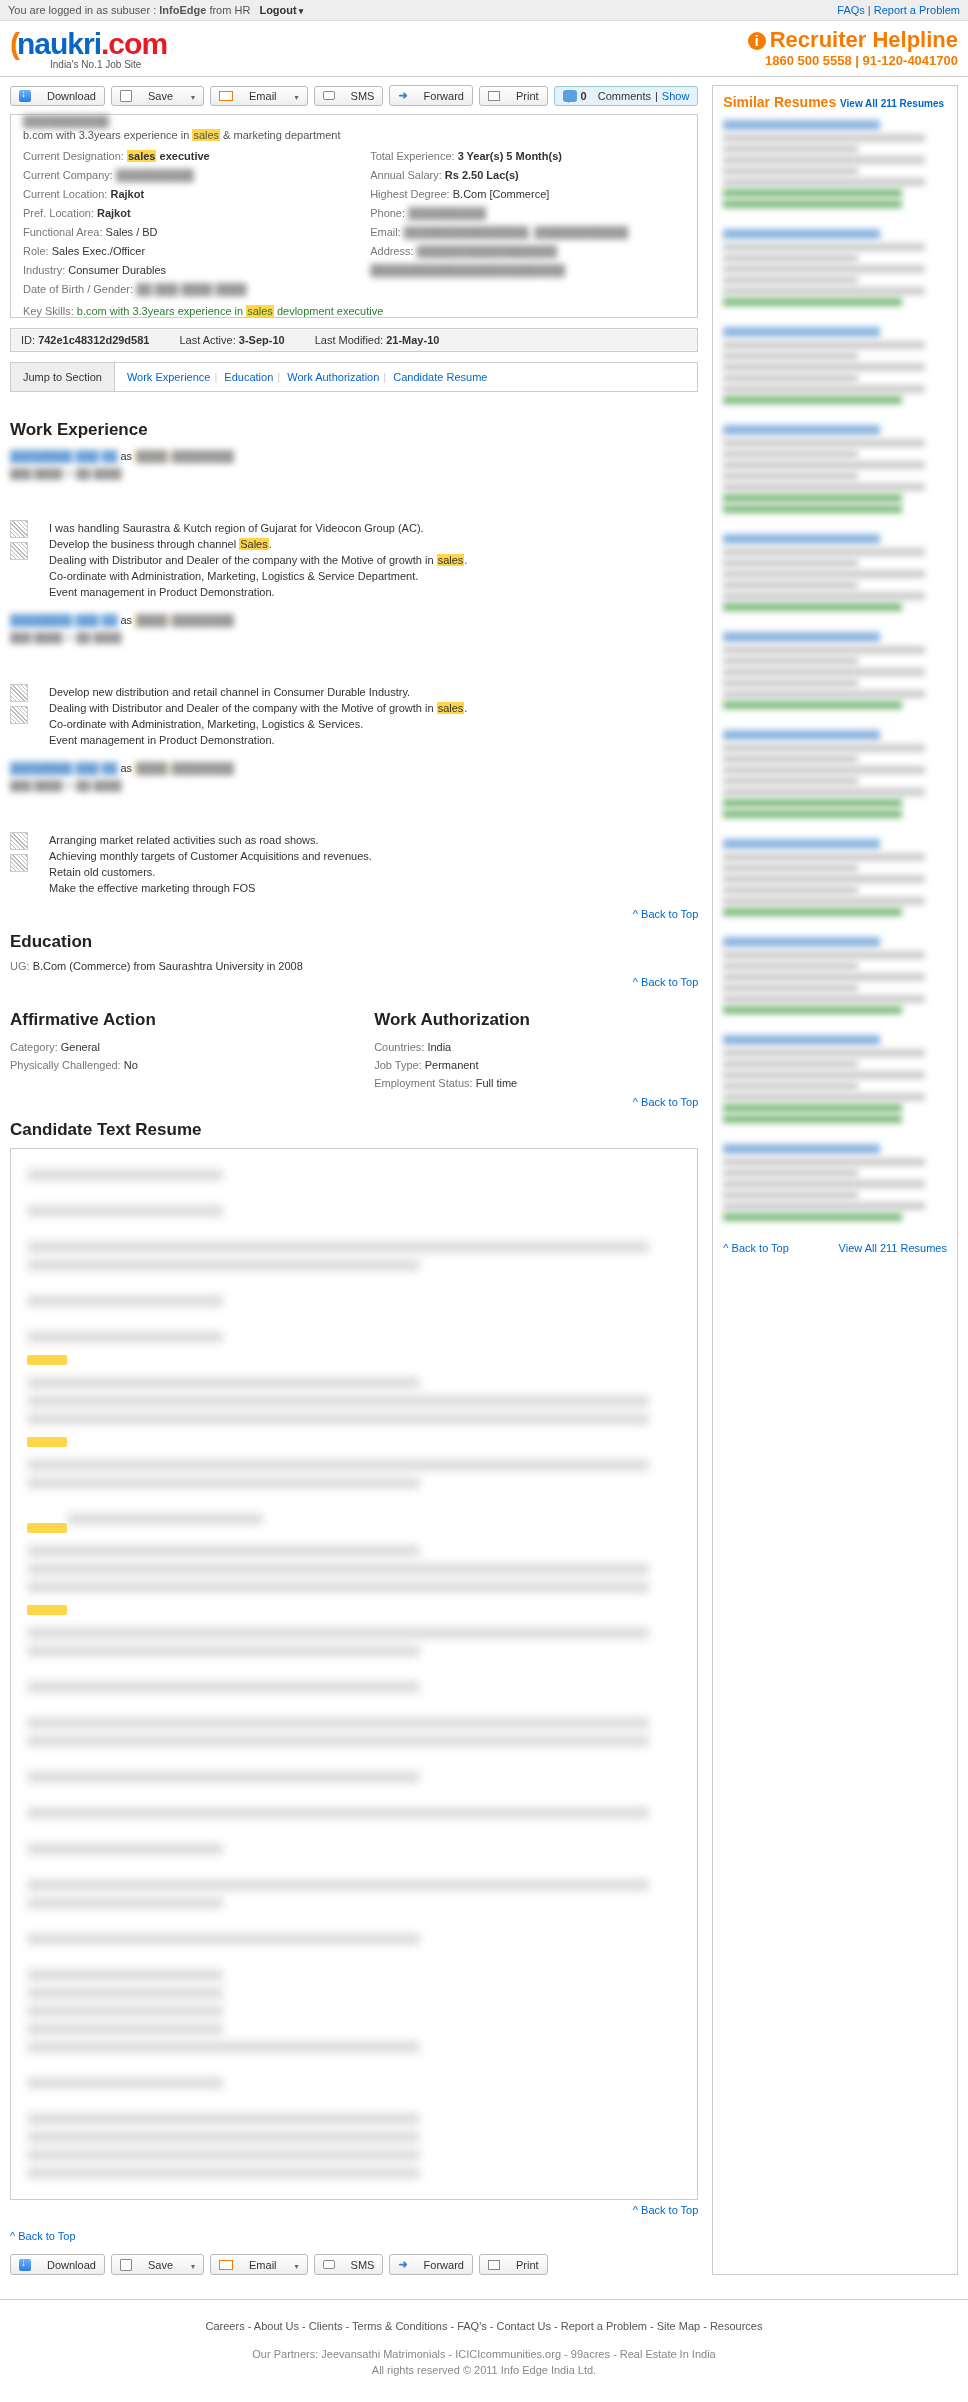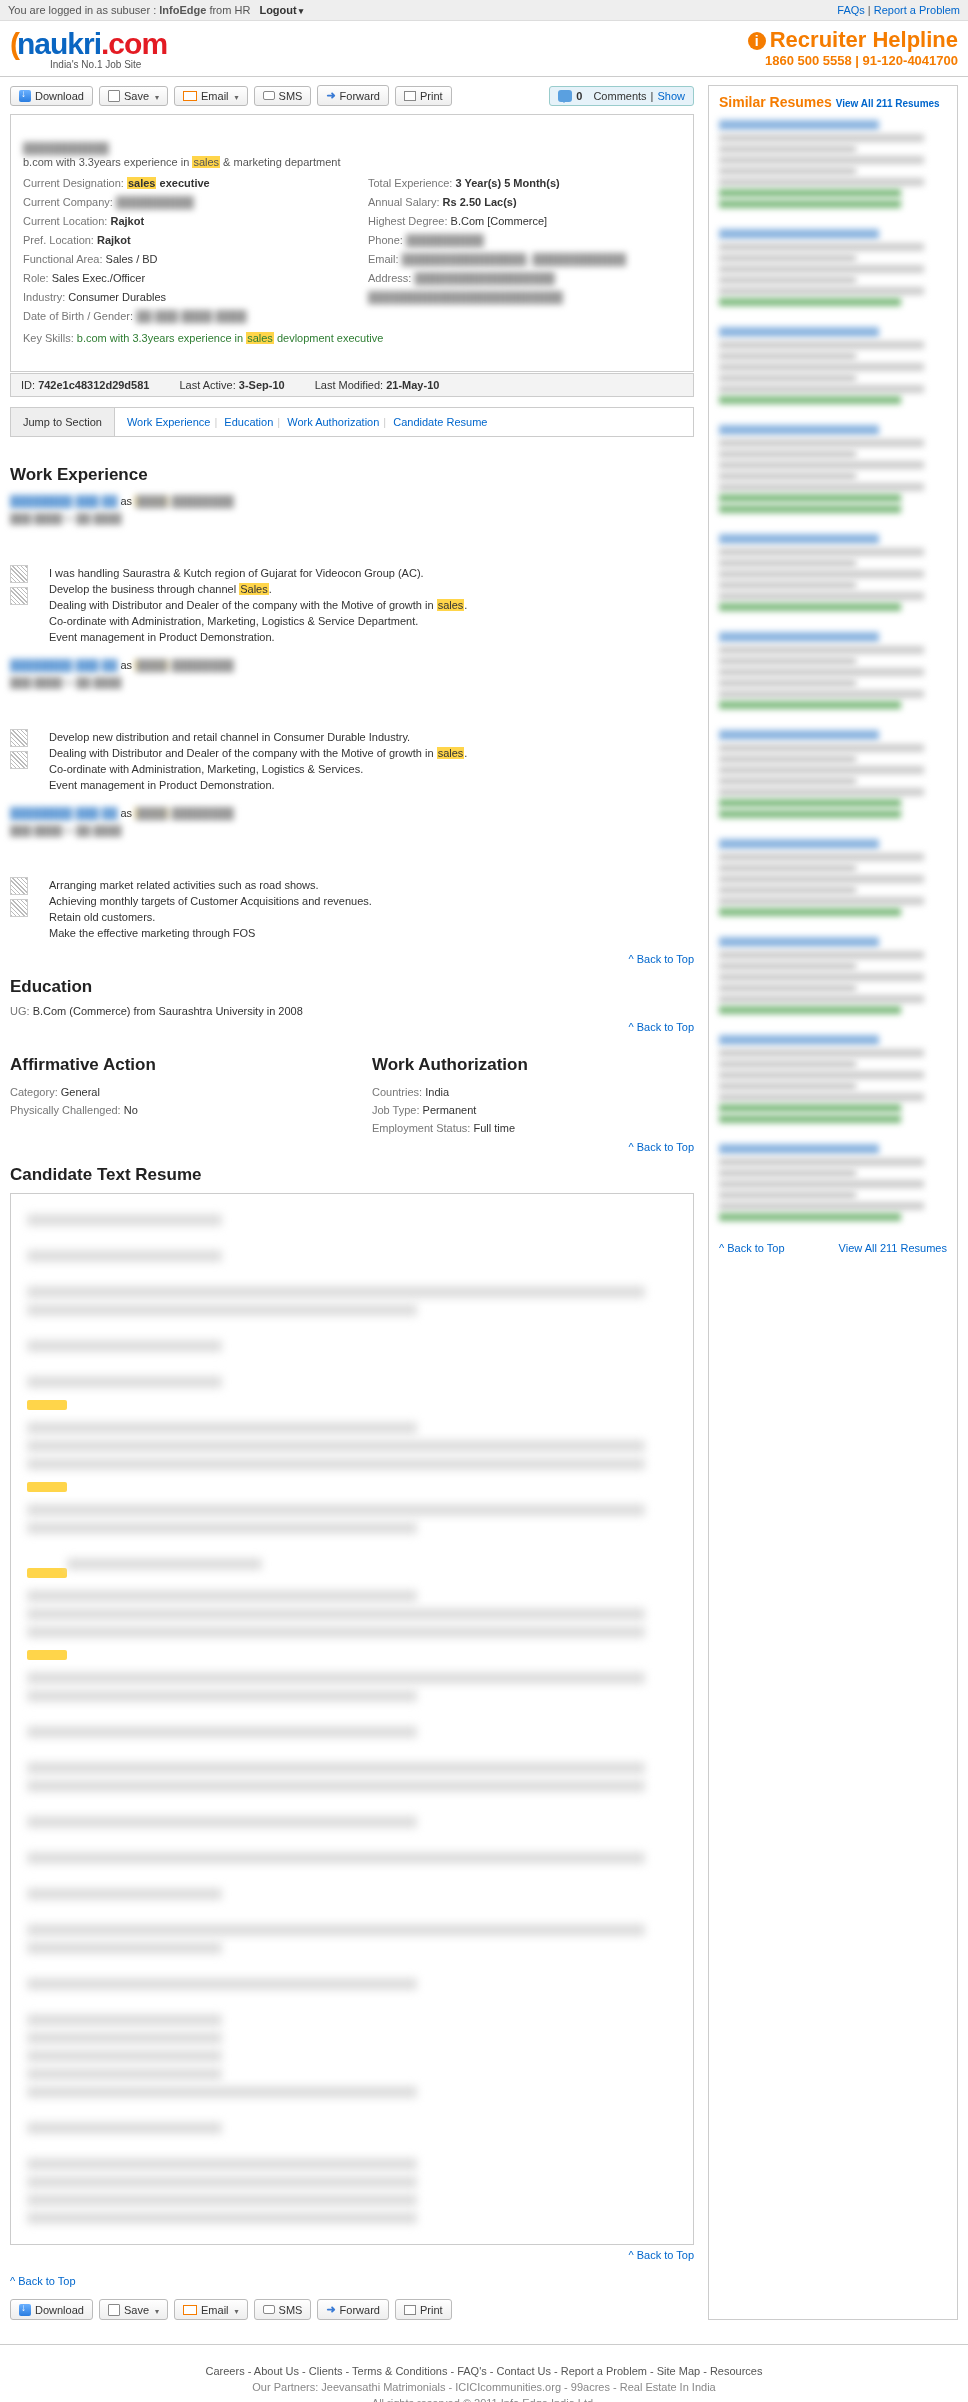--- a/index.html
+++ b/index.html
@@ -26,36 +26,36 @@
 
   .hr { border-bottom:1px solid #ccc; margin:4px 0 8px; }
 
   
   .wrap { display:flex; padding:0 10px 20px; gap:14px;}
   .main { flex:1; }
   .side { width:250px; border:1px solid #ccc; padding:8px 10px; font-size:11px;}
 
   
   .toolbar { display:flex; align-items:center; gap:6px; margin-bottom:8px;}
-  .tbtn { border:1px solid #bbb; border-radius:3px; padding:3px 8px; font-size:11px; background:linear-gradient(#fff,#eee); display:flex; align-items:center; gap:4px; cursor:pointer;}
+  .tbtn { border:1px solid #bbb; border-radius:3px; padding:3px 8px; font-size:11px; background:linear-gradient(#fff,#eee); display:flex; align-items:center; gap:16px; cursor:pointer;}
   .tbtn .caret::after{ content:"▾"; font-size:8px; color:#666; margin-left:2px;}
   .ic { width:12px; height:12px; display:inline-block;}
   .ic-dl{ background:linear-gradient(#6bb1ff,#2a7de0); border-radius:2px; position:relative;}
   .ic-dl::after{content:"↓";position:absolute;left:2px;top:-2px;color:#fff;font-size:10px;}
   .ic-sv{ border:1px solid #888; border-radius:1px; background:#fff;}
   .ic-em{ width:14px;height:10px;border:1px solid #f57c00;background:#fff;}
   .ic-sms{ width:12px;height:9px;border:1px solid #888;border-radius:2px;background:#fff;}
   .ic-fwd{color:#3a7bd5;font-weight:bold;}
   .ic-pr{border:1px solid #888;width:12px;height:10px;background:#fff;}
   .comments { margin-left:auto; border:1px solid #9cc; background:#e6f2f9; border-radius:3px; padding:3px 8px; display:flex; align-items:center; gap:4px;}
   .comments .bubble{width:14px;height:12px;background:#5aa0e0;border-radius:3px;position:relative;}
   .comments .bubble::after{content:"";position:absolute;bottom:-4px;left:3px;border:3px solid transparent;border-top-color:#5aa0e0;}
 
   
-  .profile { border:1px solid #ccc; padding:27px 12px; margin-bottom:1px;}
+  .profile { border:1px solid #ccc; padding:0 12px; margin-bottom:10px;}
   .pname { color:#999; filter:blur(3px); font-weight:bold; margin-bottom:2px;}
   .phead { color:#555; margin-bottom:6px;}
   .pcols { display:flex; gap:32px;}
   .pcol { flex:1; font-size:11px; line-height:19px;}
   .pcol .lab { color:#777;}
   .pcol .val { color:#333; font-weight:bold;}
   .pcol .valn { color:#333;}
   .blurred { color:#999; filter:blur(3px); -webkit-filter:blur(3px); }
   .keyskills { color:#2e7d32; font-size:11px; margin-top:6px;}
   .keyskills .lab{ color:#777;}
@@ -89,21 +89,21 @@
   .affcol .row .lab{ color:#777;}
 
   .resume-box { border:1px solid #ccc; padding:14px 16px; margin-top:6px; min-height:800px;}
   .resume-box .line{ height:12px; background:#ddd; filter:blur(4px); border-radius:2px; margin:6px 0;}
   .resume-box .line.short{width:30%;}
   .resume-box .line.med{width:60%;}
   .resume-box .line.long{width:95%;}
   .resume-box .line.hlchip{display:inline-block;background:#ffd54a;width:40px;height:10px;filter:none;vertical-align:middle;}
 
   .footer-links{ text-align:center; color:#555; font-size:11px; margin-top:20px;}
-  .footer2{ text-align:center; color:#888; font-size:11px; margin-top:4px;}
+  .footer2{ text-align:center; color:#888; font-size:11px; margin-top:16px;}
   .copyright{ text-align:center; color:#888; font-size:11px; margin-top:4px; padding-bottom:20px;}
 
   
   .side h3{ color:#f57c00; font-size:14px; margin-bottom:2px; font-weight:bold;}
   .side .viewall{ font-size:10px;}
   .side-entry{ margin:10px 0; border-bottom:0; padding-bottom:8px;}
   .side-entry .t{ height:10px; background:#8ab4e0; filter:blur(3px); margin-bottom:4px; width:70%;}
   .side-entry .l{ height:8px; background:#ccc; filter:blur(3px); margin:3px 0; width:90%;}
   .side-entry .l2{ height:8px; background:#ccc; filter:blur(3px); margin:3px 0; width:60%;}
   .side-entry .g{ height:8px; background:#7cb97c; filter:blur(3px); margin:3px 0; width:80%;}

